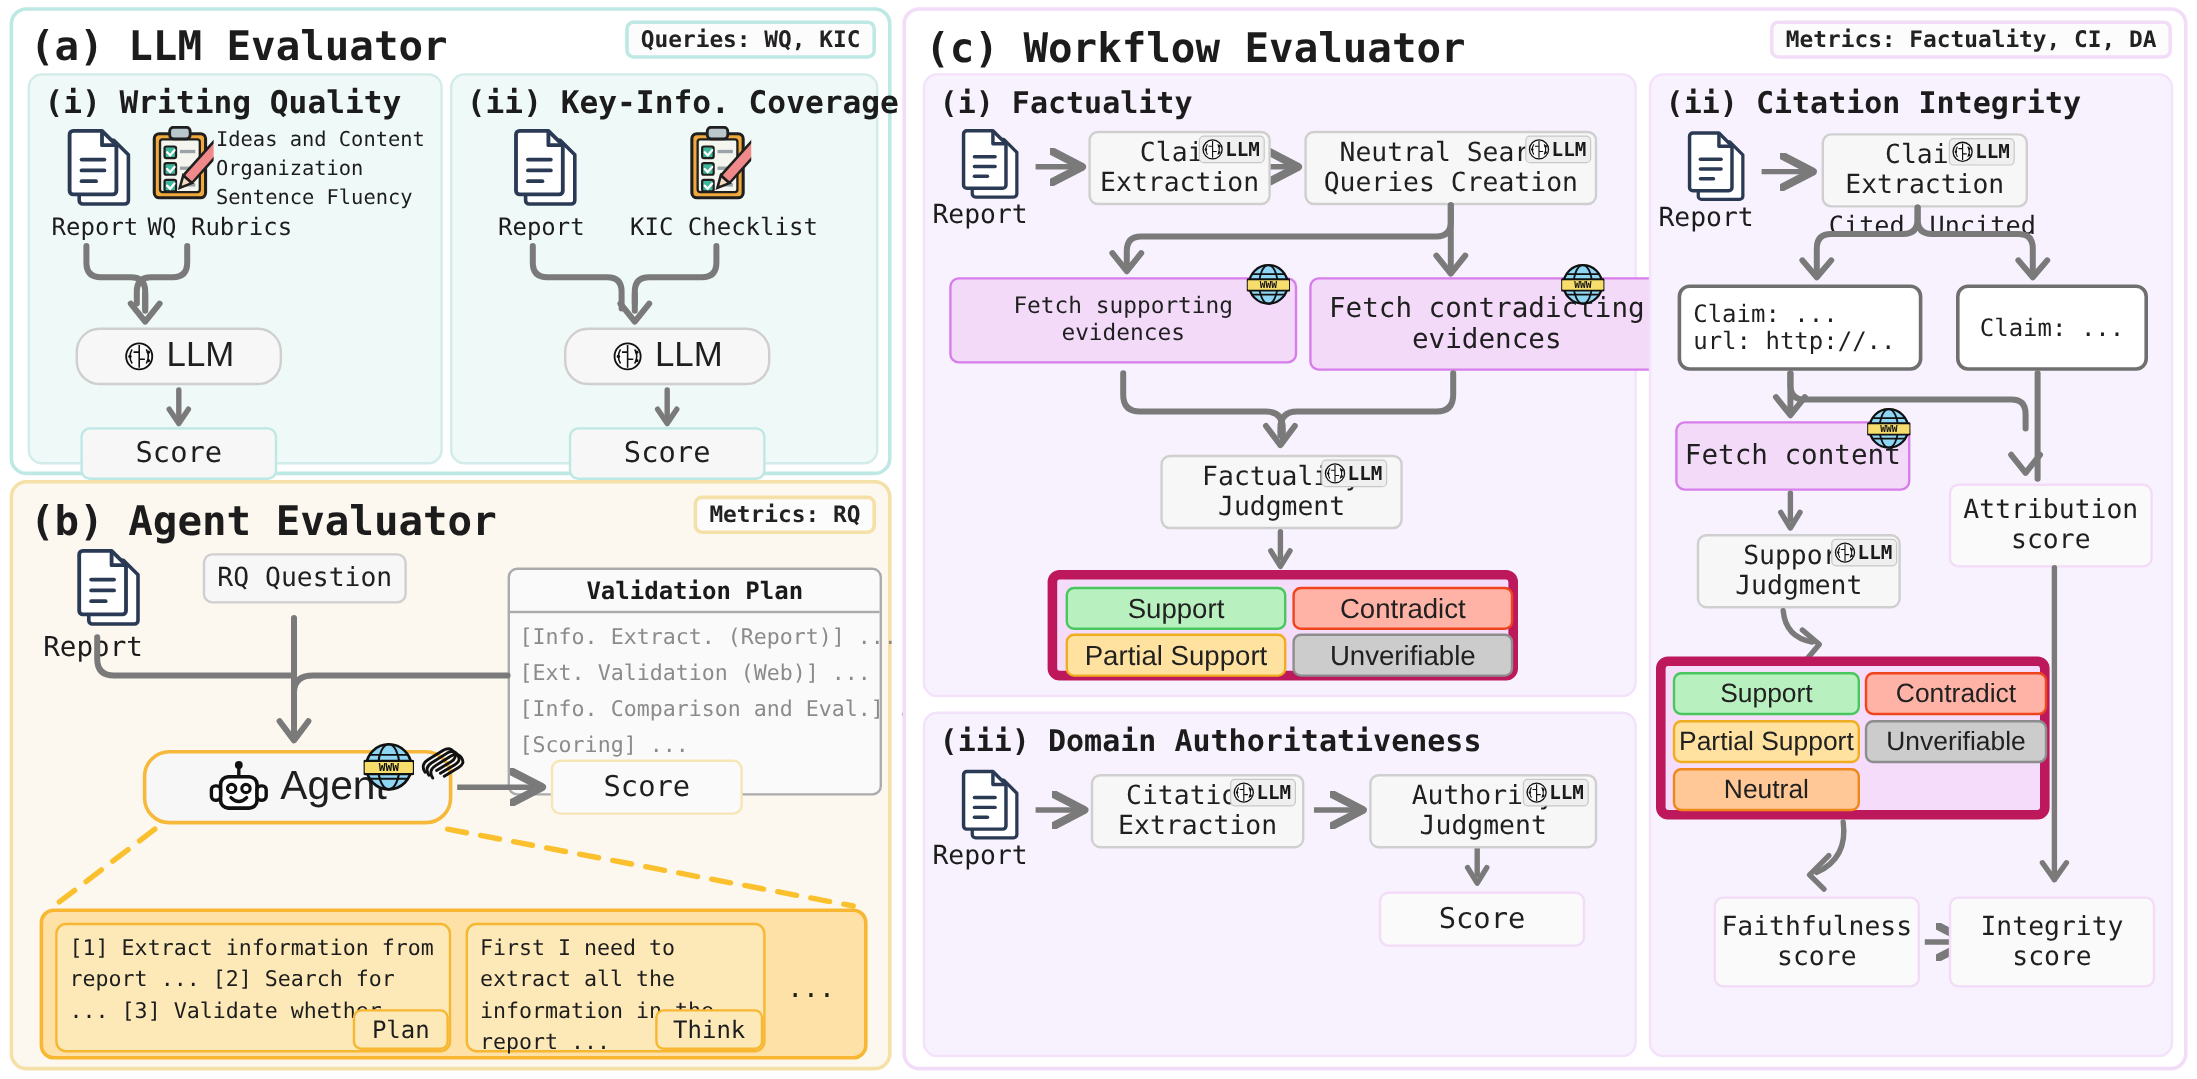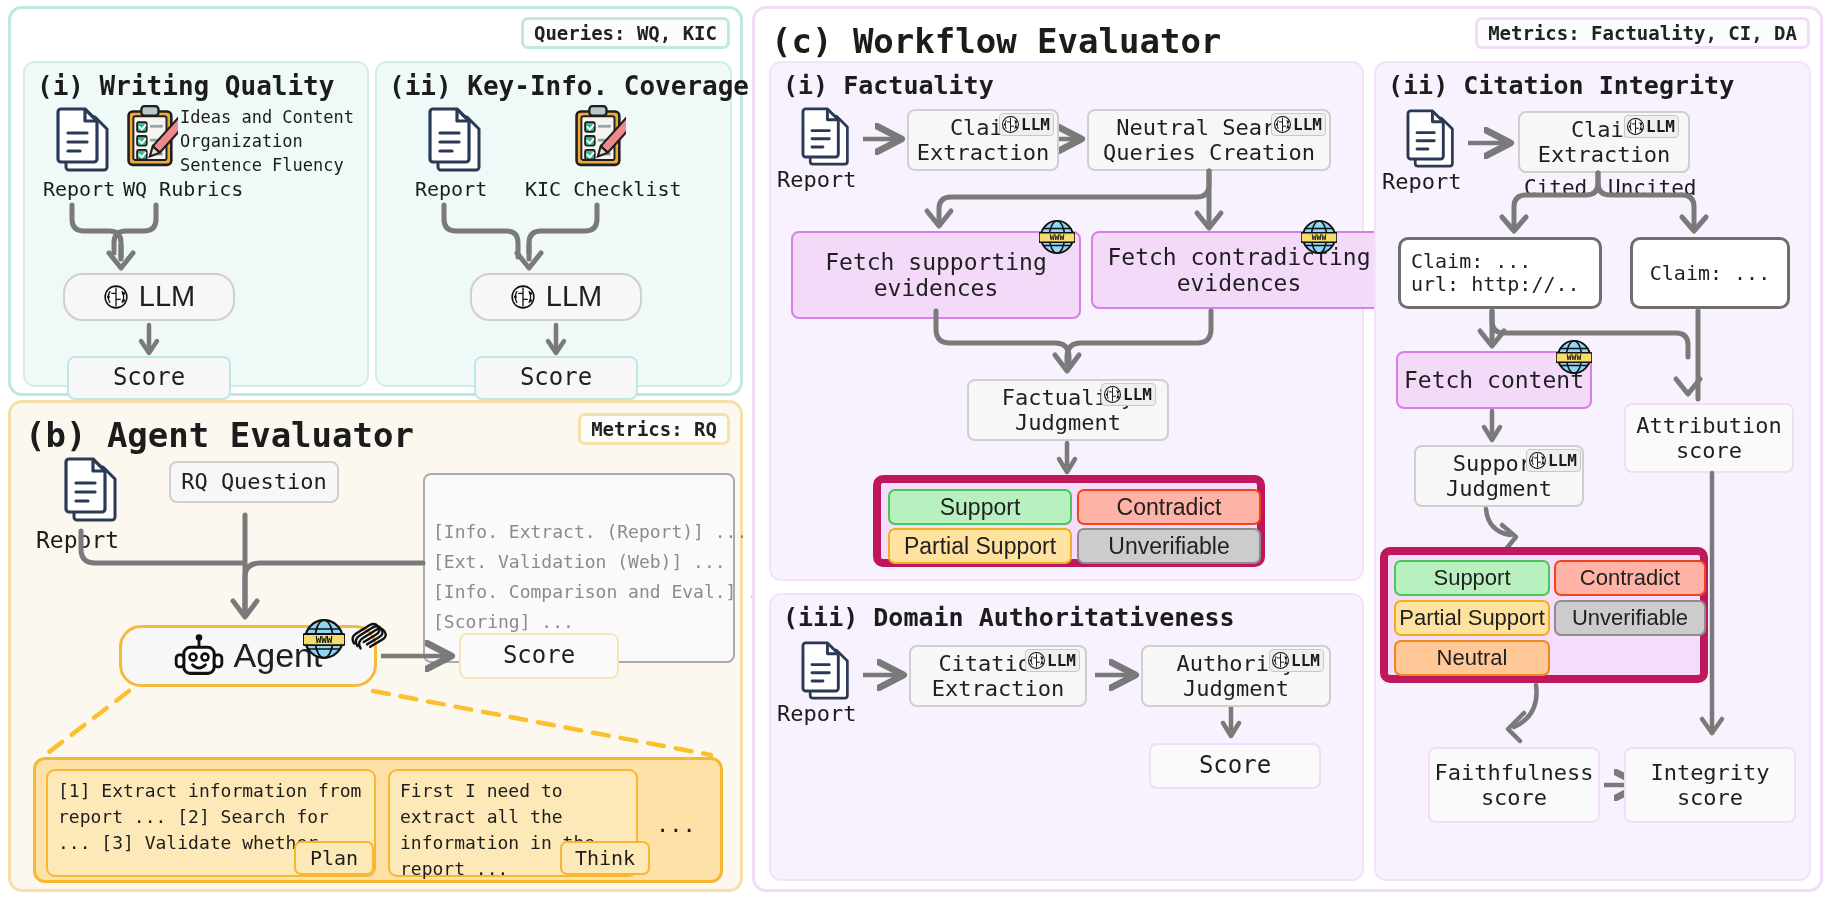--- a/index.html
+++ b/index.html
@@ -190,20 +190,21 @@
       <path d="M8 33 q-5 -8 3 -13 l16 -10 q7 -4 11 2 q4 6 -3 10 l-15 9" fill="none" stroke="#111" stroke-width="3" stroke-linecap="round"></path>
       <path d="M12 36 q-5 -8 3 -13 l16 -10 q7 -4 11 2 q4 6 -3 10 l-15 9" fill="none" stroke="#111" stroke-width="3" stroke-linecap="round"></path>
     </g>
     <marker id="ah" markerWidth="7" markerHeight="7" refX="5.4" refY="3.5" orient="auto">
       <path d="M0.4 0.6 L6 3.5 L0.4 6.4" fill="none" stroke="#7a7a7a" stroke-width="1.5" stroke-linecap="round" stroke-linejoin="round"></path>
     </marker>
   </defs>
 </svg>
 
 <div class="panel" id="panel-a">
+  <div class="panel-title" id="title-a">(a) LLM Evaluator</div>
   <div class="metrics-badge" id="metrics-a">Queries: WQ, KIC</div>
 
   <div class="sub" id="sub-a-i">
     <div class="sub-title">(i) Writing Quality</div>
 
     <svg class="doc-icon" style="left:22px; top:42px;" width="64" height="70" viewBox="0 0 64 70">
         <use href="#doc-stack"></use>
       </svg>
     <div class="cap" style="left:18px; top:114px;">Report</div>
 
@@ -278,20 +279,21 @@
   <div class="metrics-badge" id="metrics-b">Metrics: RQ</div>
 
   <svg class="doc-icon" style="left:44px; top:52px;" width="64" height="70" viewBox="0 0 64 70">
       <use href="#doc-stack"></use>
     </svg>
   <div class="cap" style="left:25px; top:124px; font-size:23px;">Report</div>
 
   <div class="box gbox mono" style="left:158px; top:58px; width:170px; height:42px; font-size:22px;">RQ Question</div>
 
   <div class="vplan" style="left:412px; top:70px; width:312px; height:190px;">
+    <div class="vplan-head mono">Validation Plan</div>
     <div class="vplan-line" style="left:8px; top:46px;">[Info. Extract. (Report)] ...</div>
     <div class="vplan-line" style="left:8px; top:76px;">[Ext. Validation (Web)] ...</div>
     <div class="vplan-line" style="left:8px; top:106px;">[Info. Comparison and Eval.] ..</div>
     <div class="vplan-line" style="left:8px; top:136px;">[Scoring] ...</div>
   </div>
 
   <svg class="arrowlayer" width="735" height="492">
     <path d="M70 128 v18 q0 14 14 14 h148" fill="none" stroke="#7a7a7a" stroke-width="5" stroke-linecap="round"></path>
     <path d="M412 160 h-162 q-16 0 -16 14 v36" fill="none" stroke="#7a7a7a" stroke-width="5" stroke-linecap="round"></path>
     <path d="M234 112 v98" stroke="#7a7a7a" stroke-width="5" stroke-linecap="round"></path>
@@ -323,21 +325,21 @@
   <div id="agent-detail" style="left:22px; top:354px; width:690px; height:126px;">
     <div class="plan-box mono" style="left:10px; top:9px; width:330px; height:108px;">[1] Extract information from
 report ...
 [2] Search for ...
 [3] Validate whether ...</div>
     <div class="tag-box mono" style="left:258px; top:81px; width:80px; height:34px;">Plan</div>
 
     <div class="plan-box mono" style="left:352px; top:9px; width:250px; height:108px;">First I need to extract
 all the information in
 the report ...</div>
-    <div class="tag-box mono" style="left:524px; top:81px; width:90px; height:34px;">Think</div>
+    <div class="tag-box mono" style="left:510px; top:81px; width:90px; height:34px;">Think</div>
 
     <div class="mono" style="position:absolute; left:620px; top:52px; font-size:22px; color:#1d1d1d;">...</div>
   </div>
 </div>
 
 <div class="panel" id="panel-c">
   <div class="panel-title" id="title-c">(c) Workflow Evaluator</div>
   <div class="metrics-badge" id="metrics-c">Metrics: Factuality, CI, DA</div>
 
   <div class="sub" id="sub-c-i">
@@ -371,21 +373,21 @@
       <span>LLM</span>
     </div>
 
     <svg class="arrowlayer" width="595" height="520">
       <path d="M438 108 v14 q0 12 -12 12 h-246 q-12 0 -12 12 v14" fill="none" stroke="#7a7a7a" stroke-width="5" stroke-linecap="round"></path>
       <path d="M156 148 L168 163 L180 148" fill="none" stroke="#7a7a7a" stroke-width="5" stroke-linecap="round" stroke-linejoin="round"></path>
       <path d="M438 108 v52" stroke="#7a7a7a" stroke-width="5" stroke-linecap="round"></path>
       <path d="M426 150 L438 165 L450 150" fill="none" stroke="#7a7a7a" stroke-width="5" stroke-linecap="round" stroke-linejoin="round"></path>
     </svg>
 
-    <div class="box purplefill mono" style="left:20px; top:168px; width:290px; height:88px; font-size:23px;">Fetch supporting
+    <div class="box purplefill mono" style="left:20px; top:168px; width:290px; height:72px; font-size:19px;">Fetch supporting
 evidences</div>
     <svg class="globe" style="left:268px; top:156px;" width="36" height="36" viewBox="0 0 38 38">
         <use href="#globe-www"></use>
       </svg>
 
     <div class="box purplefill mono" style="left:320px; top:168px; width:296px; height:78px; font-size:23px;">Fetch contradicting
 evidences</div>
     <svg class="globe" style="left:530px; top:156px;" width="36" height="36" viewBox="0 0 38 38">
         <use href="#globe-www"></use>
       </svg>

